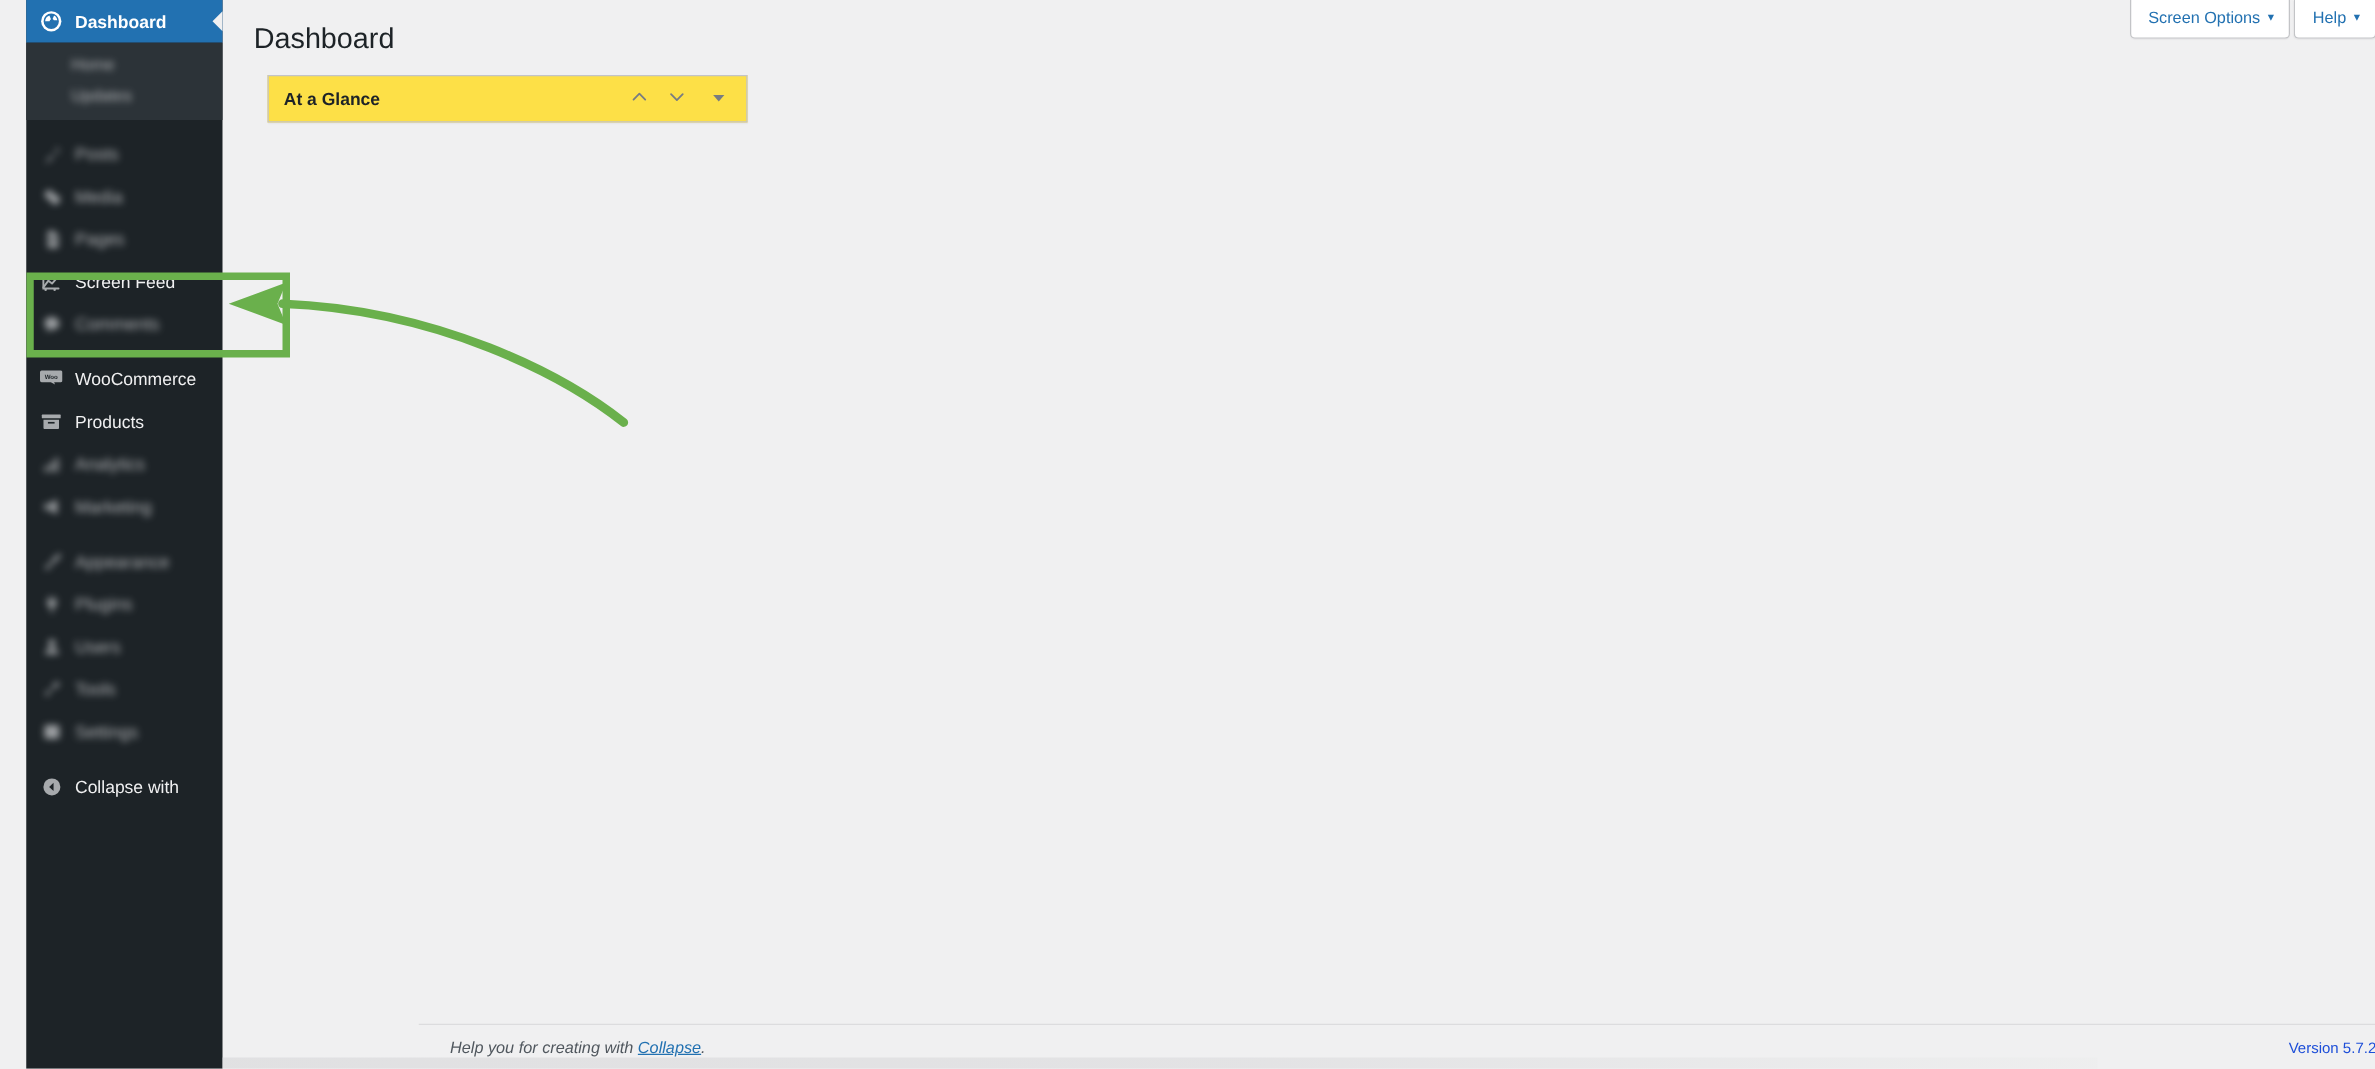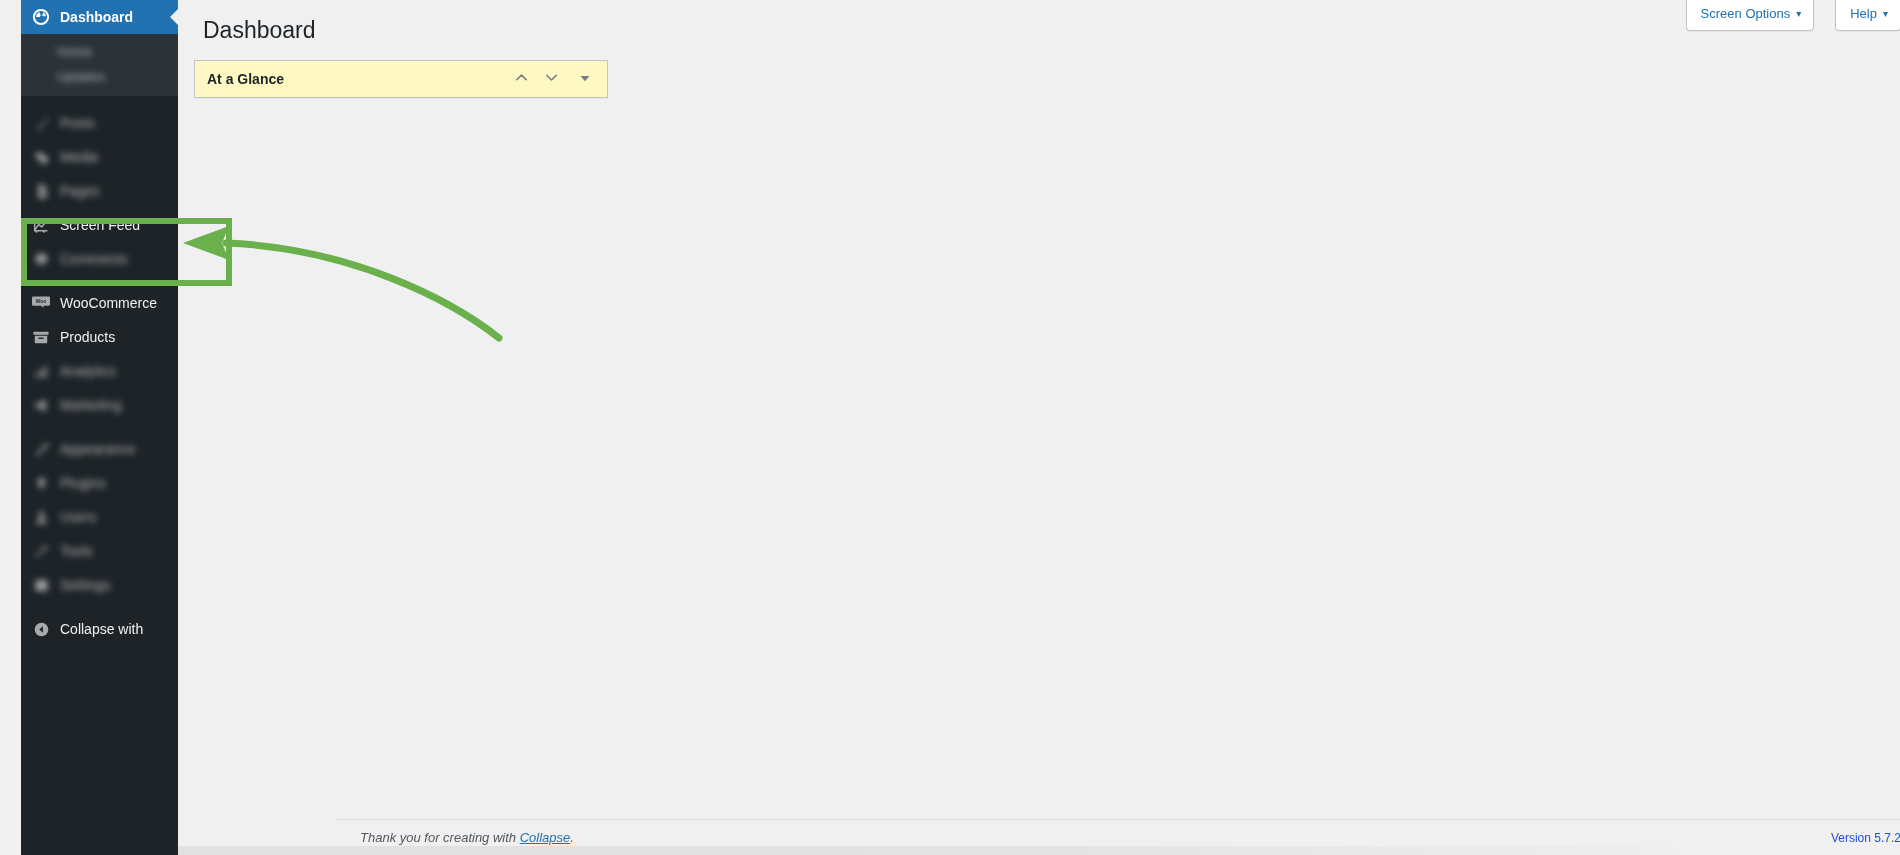--- a/index.html
+++ b/index.html
@@ -103,21 +103,21 @@
     width: 1743px;
     height: 855px;
     background: #f0f0f1;
   }
 
   
   #screen-meta-links {
     position: absolute;
     right: 20px; top: 0;
     display: flex;
-    gap: 21px;
+    gap: 3px;
     text-align: center;
   }
   .meta-button {
     background: #fff;
     border: 1px solid #c3c4c7;
     border-top: none;
     border-radius: 0 0 4px 4px;
     padding: 6px 12px 8px 14px;
     font-size: 13px;
     color: #2271b1;
@@ -132,23 +132,23 @@
     left: 25px; top: 16px;
     font-size: 23px;
     font-weight: 400;
     color: #1d2327;
     line-height: 1.3;
   }
 
   
   #postbox-at-a-glance {
     position: absolute;
-    left: 16px; top: 60px;
-    width: 414px;
-    background: #fef9c3;
+    left: 36px; top: 60px;
+    width: 384px;
+    background: #fde047;
     border: 1px solid #c3c4c7;
     box-shadow: 0 1px 1px rgba(0,0,0,.04);
   }
   .postbox-header {
     display: flex;
     align-items: center;
     height: 36px;
     padding: 0 0 0 12px;
   }
   .postbox-title {
@@ -434,21 +434,21 @@
               <svg width="12" height="12" viewBox="0 0 12 12" fill="currentColor">
                 <path d="M1.5 4h9L6 9.2z"></path>
               </svg>
             </span>
           </button>
         </div>
       </div>
     </div>
 
     <div id="wpfooter">
-      <div id="footer-left"><span>Thank you for creating with </span><a href="#">Collapse</a><span>.</span></div>
+      <div id="footer-left"><span>Help you for creating with </span><a href="#">Collapse</a><span>.</span></div>
       <div id="footer-right">Version 5.7.2</div>
     </div>
 
   </div>
 
   <div id="hscroll"></div>
 
   <svg id="annotation" viewBox="0 0 1900 855" xmlns="http://www.w3.org/2000/svg">
 
     <rect x="3" y="221" width="205" height="62" fill="none" stroke="#6ab04c" stroke-width="6"></rect>

